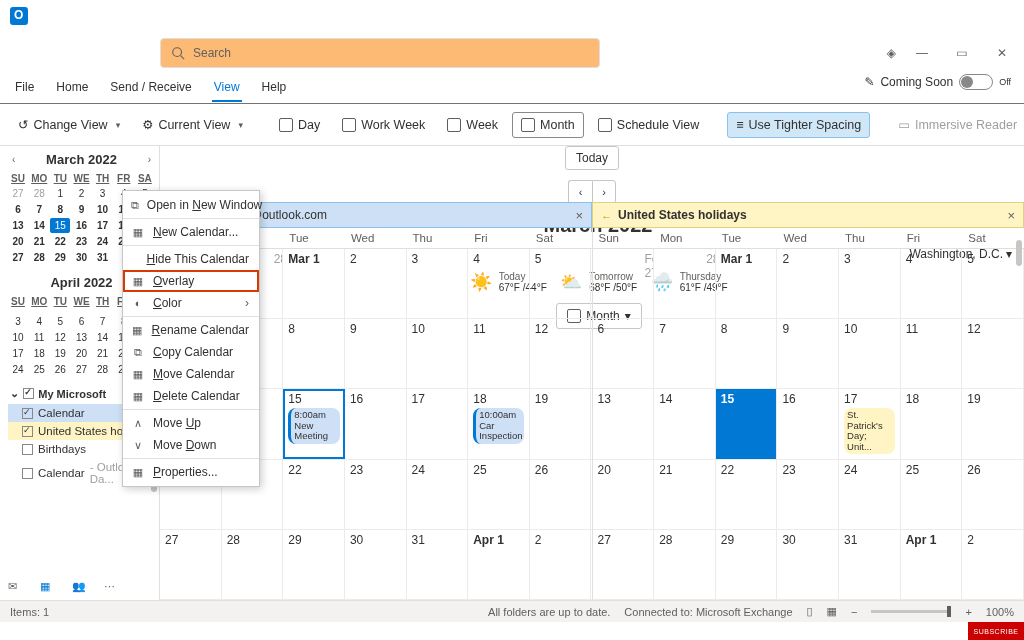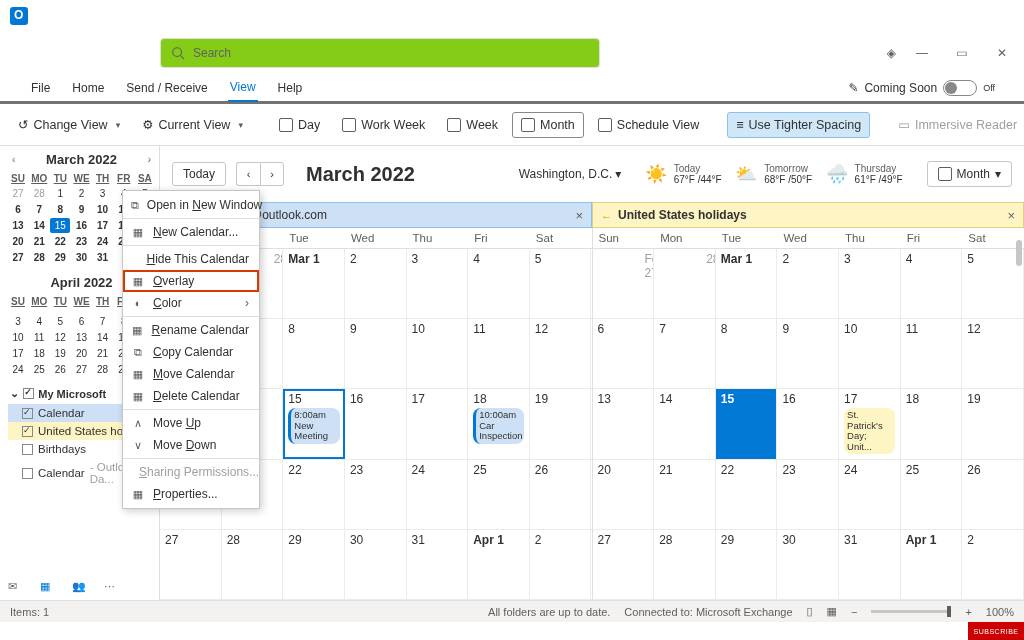--- a/index.html
+++ b/index.html
@@ -2,25 +2,25 @@
 <html><head>
 <meta charset="utf-8">
 <style>
 * { margin: 0; padding: 0; box-sizing: border-box; font-family: "Segoe UI", Arial, sans-serif; }
 body { width: 1024px; height: 640px; background: #fff; overflow: hidden; font-size: 12px; color: #323130; position: relative; }
 
 .titlebar { height: 32px; display: flex; align-items: center; background: #fff; padding: 0 8px 0 10px; }
 .app-icon { width: 18px; height: 18px; background: #0078d4; border-radius: 3px; position: relative; margin-right: 20px; }
 .app-icon::after { content:"O"; color:#fff; font-weight: bold; font-size:12px; position:absolute; left:4px; top:1px; }
 .search-row { height: 42px; display:flex; align-items:center; }
-.search-box { margin-left: 160px; width: 440px; height: 30px; background: #84cc16; border: 1px solid #e1dfdd; border-radius: 4px; display: flex; align-items: center; padding: 0 10px; color: #616161; gap:8px;}
+.search-box { margin-left: 160px; width: 440px; height: 30px; background: #fdba74; border: 1px solid #e1dfdd; border-radius: 4px; display: flex; align-items: center; padding: 0 10px; color: #616161; gap:8px;}
 .title-right { margin-left:auto; display:flex; gap:12px; align-items:center; color:#616161; padding-right:8px;}
 .win-btn { width:28px; height:28px; display:flex; align-items:center; justify-content:center; font-size:12px; }
 
-.menubar { height: 30px; display:flex; align-items:center; gap:18px; padding:0 29px; border-bottom:3px solid #737373; }
+.menubar { height: 30px; display:flex; align-items:flex-start; gap:18px; padding:0 13px; border-bottom:1px solid #737373; }
 .menubar span.tab { padding: 6px 2px; }
 .tab.active { color:#0078d4; border-bottom:2px solid #0078d4; padding-bottom:4px;}
 .coming { margin-left:auto; display:flex; align-items:center; gap:6px; font-size:12px;}
 .toggle { width:34px; height:16px; border:1px solid #8a8886; border-radius:8px; position:relative; background:#fff;}
 .toggle::after { content:""; width:12px; height:12px; background:#8a8886; border-radius:50%; position:absolute; left:1px; top:1px;}
 .off-label { font-size:9px; }
 
 .ribbon { height: 42px; display:flex; align-items:center; gap:6px; padding:0 10px; border-bottom:1px solid #e1dfdd;}
 .rbtn { display:flex; align-items:center; gap:5px; padding:5px 8px; border-radius:3px; font-size:12.5px; color:#323130; white-space:nowrap;}
 .rbtn.active { border:1px solid #8a8886; background:#fff; }
@@ -48,21 +48,21 @@
 .callist div { display:flex; align-items:center; gap:5px; padding:3px 4px 3px 14px; }
 .chk { width:11px; height:11px; border:1px solid #8a8886; display:inline-block; position:relative; flex-shrink:0;}
 .chk.on::after { content:"✓"; font-size:9px; position:absolute; left:0; top:-2px; color:#323130;}
 .cal-hi { background:#cde0f6; }
 .cal-hol { background:#fff4c4; }
 
 .navstrip { position:absolute; bottom:4px; left:8px; display:flex; gap:14px; align-items:center; color:#605e5c;}
 .navstrip .nicon { width:18px; height:16px; }
 
 .main { flex:1; display:flex; flex-direction:column; min-width:0;}
-.main-header { height:56px; display:flex; align-items:center; padding:0 12px; gap:10px; }
+.main-header { height:56px; display:flex; align-items:center; padding:0 12px; gap:10px;flex-direction:column; }
 .today-btn { border:1px solid #c8c6c4; padding:4px 10px; font-size:12px; border-radius:3px;}
 .navarrow { border:1px solid #c8c6c4; width:24px; height:24px; display:flex; align-items:center; justify-content:center; font-size:11px;}
 .navpair { display:flex; }
 .navpair .navarrow:first-child { border-right:none; border-radius:3px 0 0 3px;}
 .navpair .navarrow:last-child { border-radius:0 3px 3px 0;}
 .month-title { font-size:20px; font-weight:600; margin-left:12px;}
 .loc { margin-left:auto; font-size:12px; color:#323130; display:flex; align-items:center; gap:3px;}
 .weather { display:flex; gap:14px; align-items:center; margin-left:14px;}
 .wday { display:flex; gap:6px; align-items:center;}
 .wday .wicon { font-size:18px;}
@@ -710,23 +710,19 @@
     <div class="ctx-sep"></div>
     <div class="ctx-item">
       <span class="cicon">∧</span>
       <span>Move <u>U</u>p</span>
     </div>
     <div class="ctx-item">
       <span class="cicon">∨</span>
       <span>Move <u>D</u>own</span>
     </div>
     <div class="ctx-sep"></div>
-    <div class="ctx-item dis">
-      <span class="cicon"></span>
-      <span><u>S</u>haring Permissions...</span>
-    </div>
     <div class="ctx-item">
       <span class="cicon">▦</span>
       <span><u>P</u>roperties...</span>
     </div>
   </div>
 
 <div class="redbar">SUBSCRIBE</div>
 
 </body></html>

